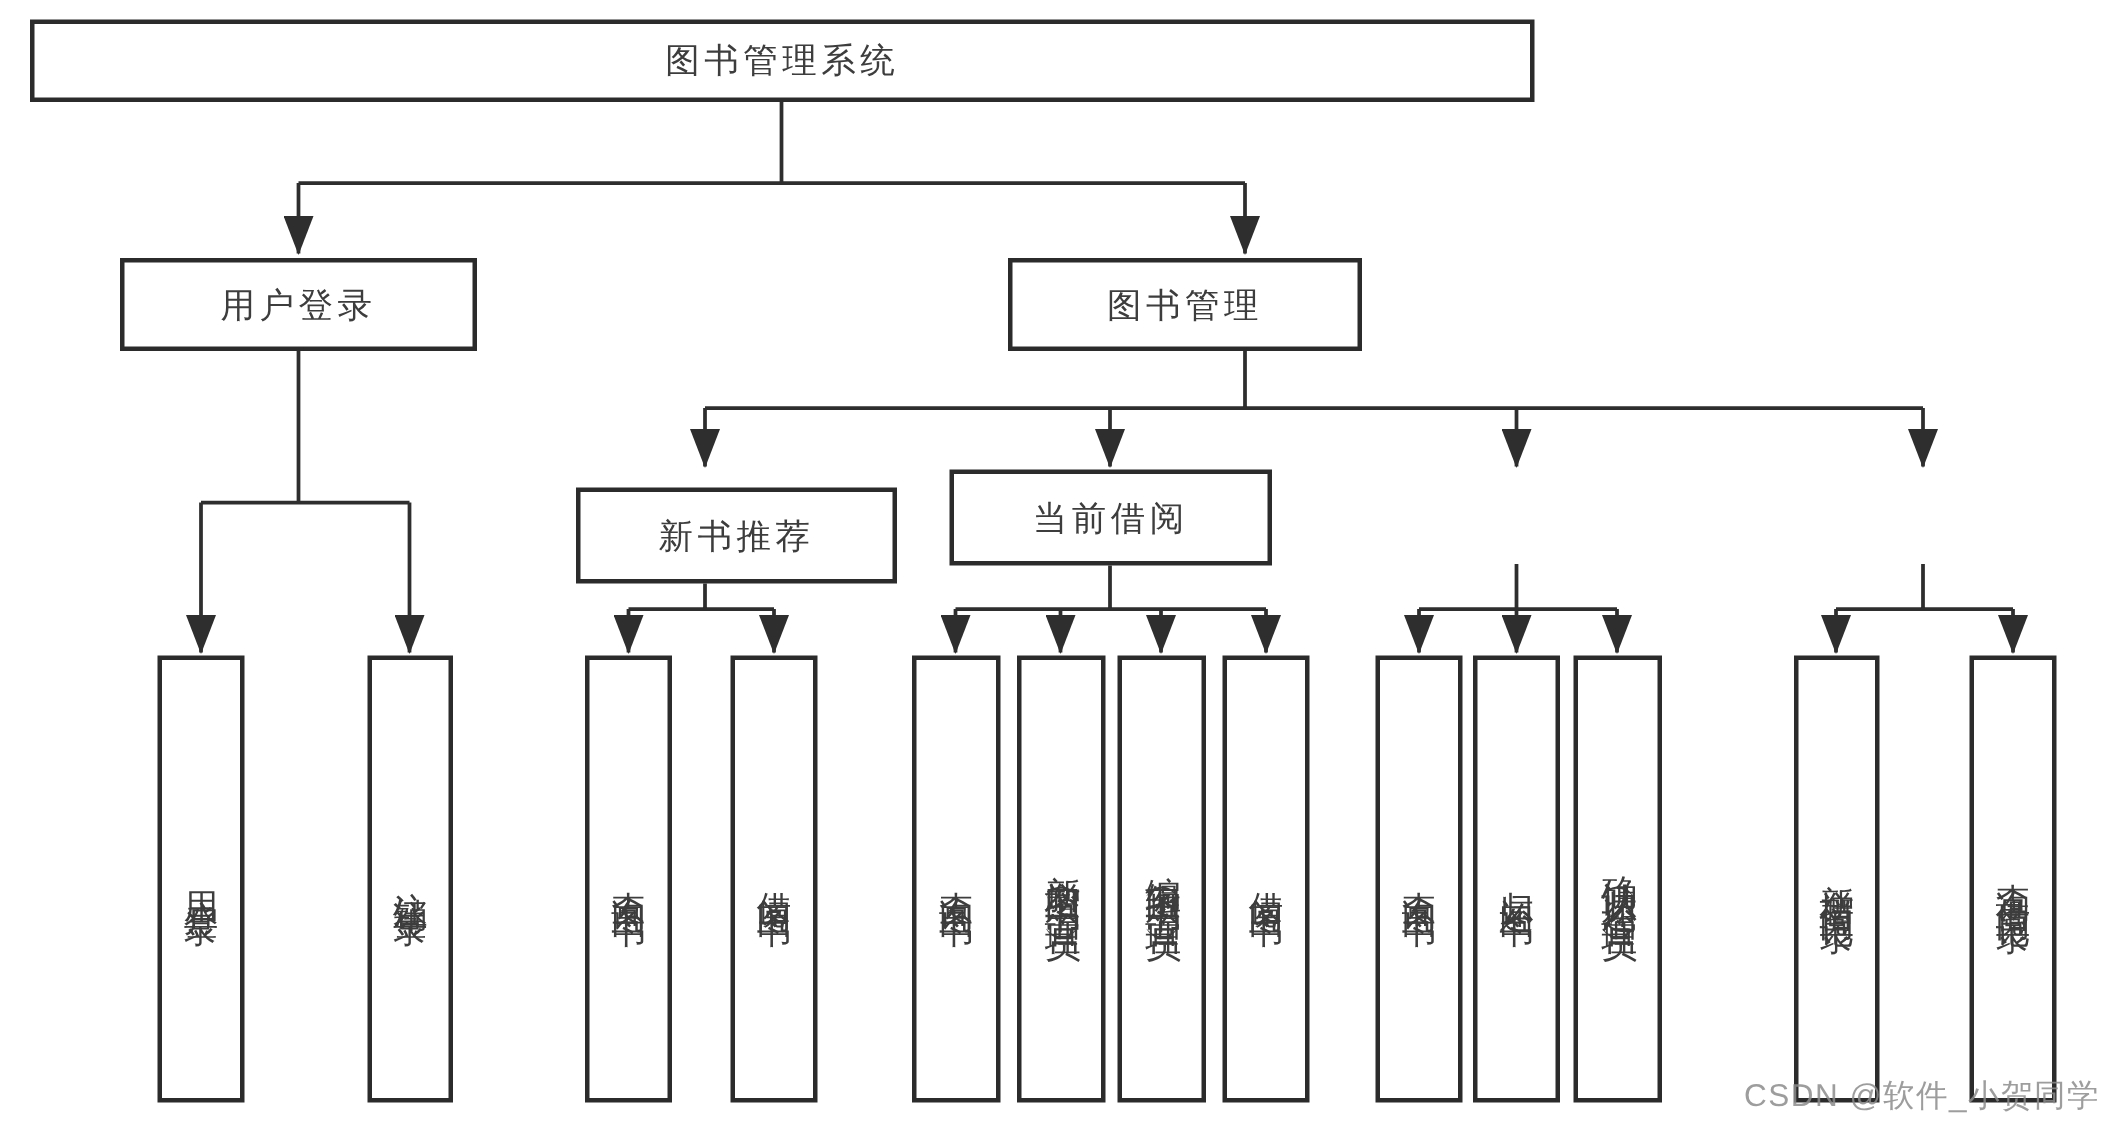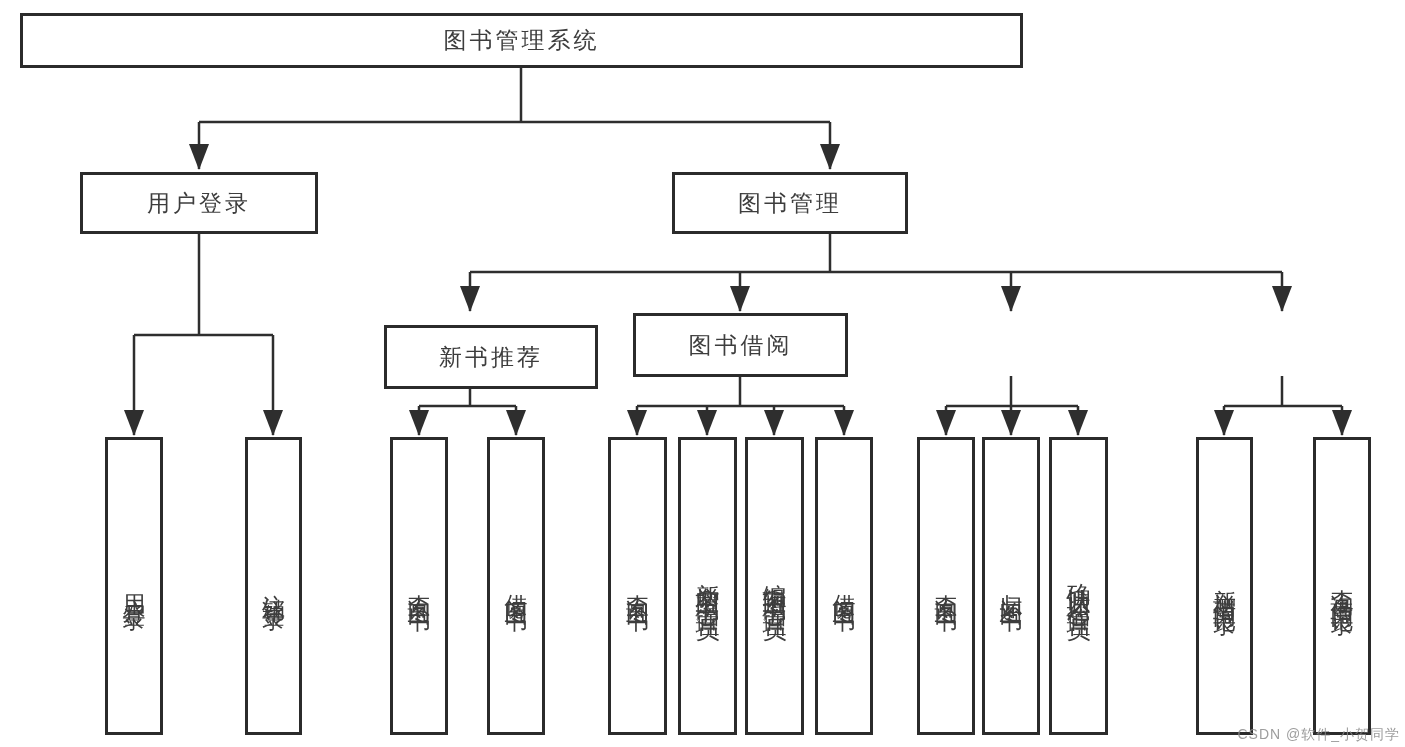--- a/index.html
+++ b/index.html
@@ -58,21 +58,21 @@
   .n-l4-8  { left: 917px;  top: 437px; width: 58px; height: 298px; }
   .n-l4-9  { left: 982px;  top: 437px; width: 58px; height: 298px; }
   .n-l4-10 { left: 1049px; top: 437px; width: 59px; height: 298px; font-size: 24px; }
   .n-l4-11 { left: 1196px; top: 437px; width: 57px; height: 298px; }
   .n-l4-12 { left: 1313px; top: 437px; width: 58px; height: 298px; }
   .n-l4-5 span, .n-l4-6 span, .n-l4-10 span { letter-spacing: 3px; }
   #watermark {
     position: absolute;
     right: 5px;
     bottom: 3px;
-    font-size: 14px;
+    font-size: 21px;
     color: rgba(140, 140, 140, 0.85);
     letter-spacing: 1px;
     z-index: 10;
   }
 </style>
 </head>
 <body>
 
 <div id="canvas">
 
@@ -124,21 +124,21 @@
     <span>用户登录</span>
   </div>
   <div class="node h n-l2-1">
     <span>图书管理</span>
   </div>
 
   <div class="node h n-l3-0">
     <span>新书推荐</span>
   </div>
   <div class="node h n-l3-1">
-    <span>图书借阅</span>
+    <span>当前借阅</span>
   </div>
 
   <div class="node v n-l4-0">
     <span>用户登录</span>
   </div>
   <div class="node v n-l4-1">
     <span>注销登录</span>
   </div>
   <div class="node v n-l4-2">
     <span>查询图书</span>

